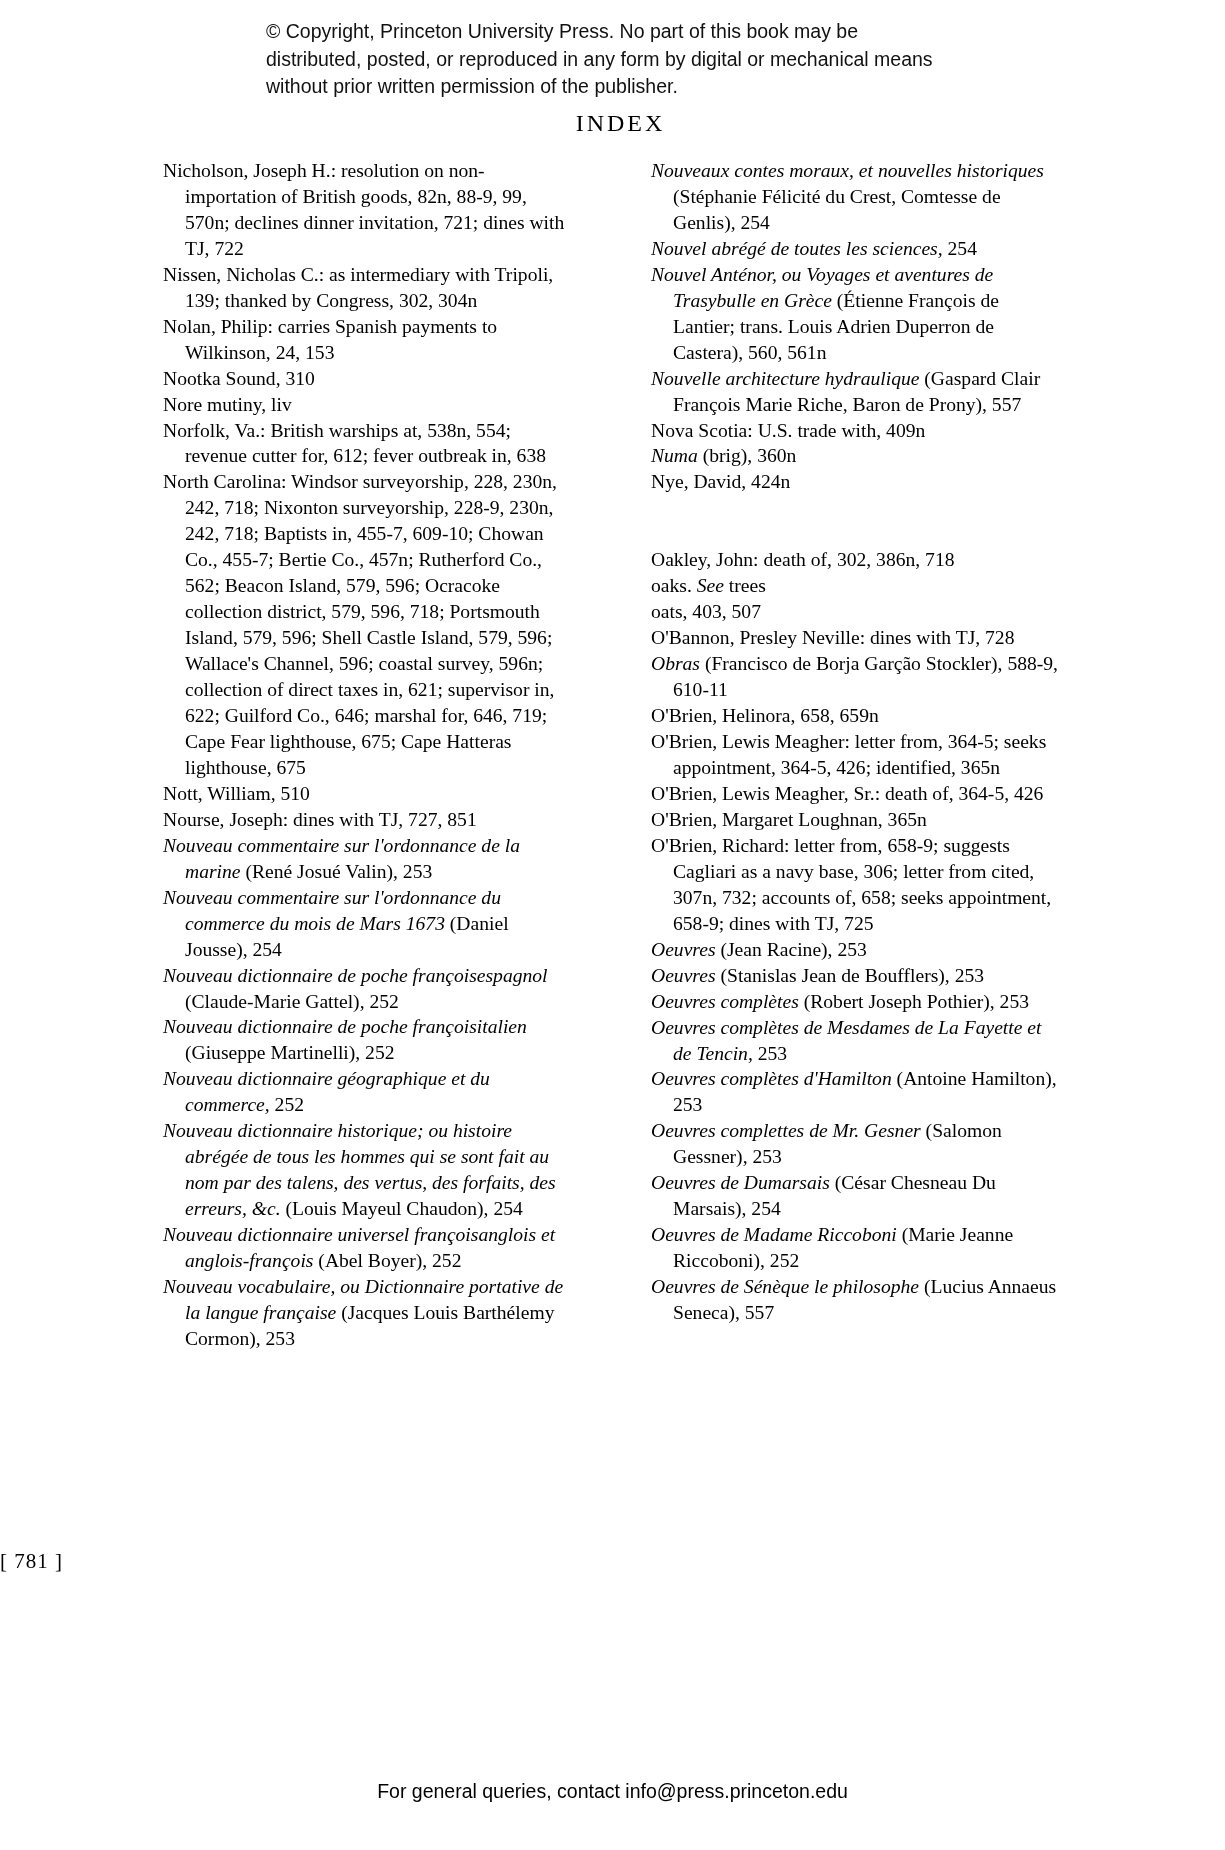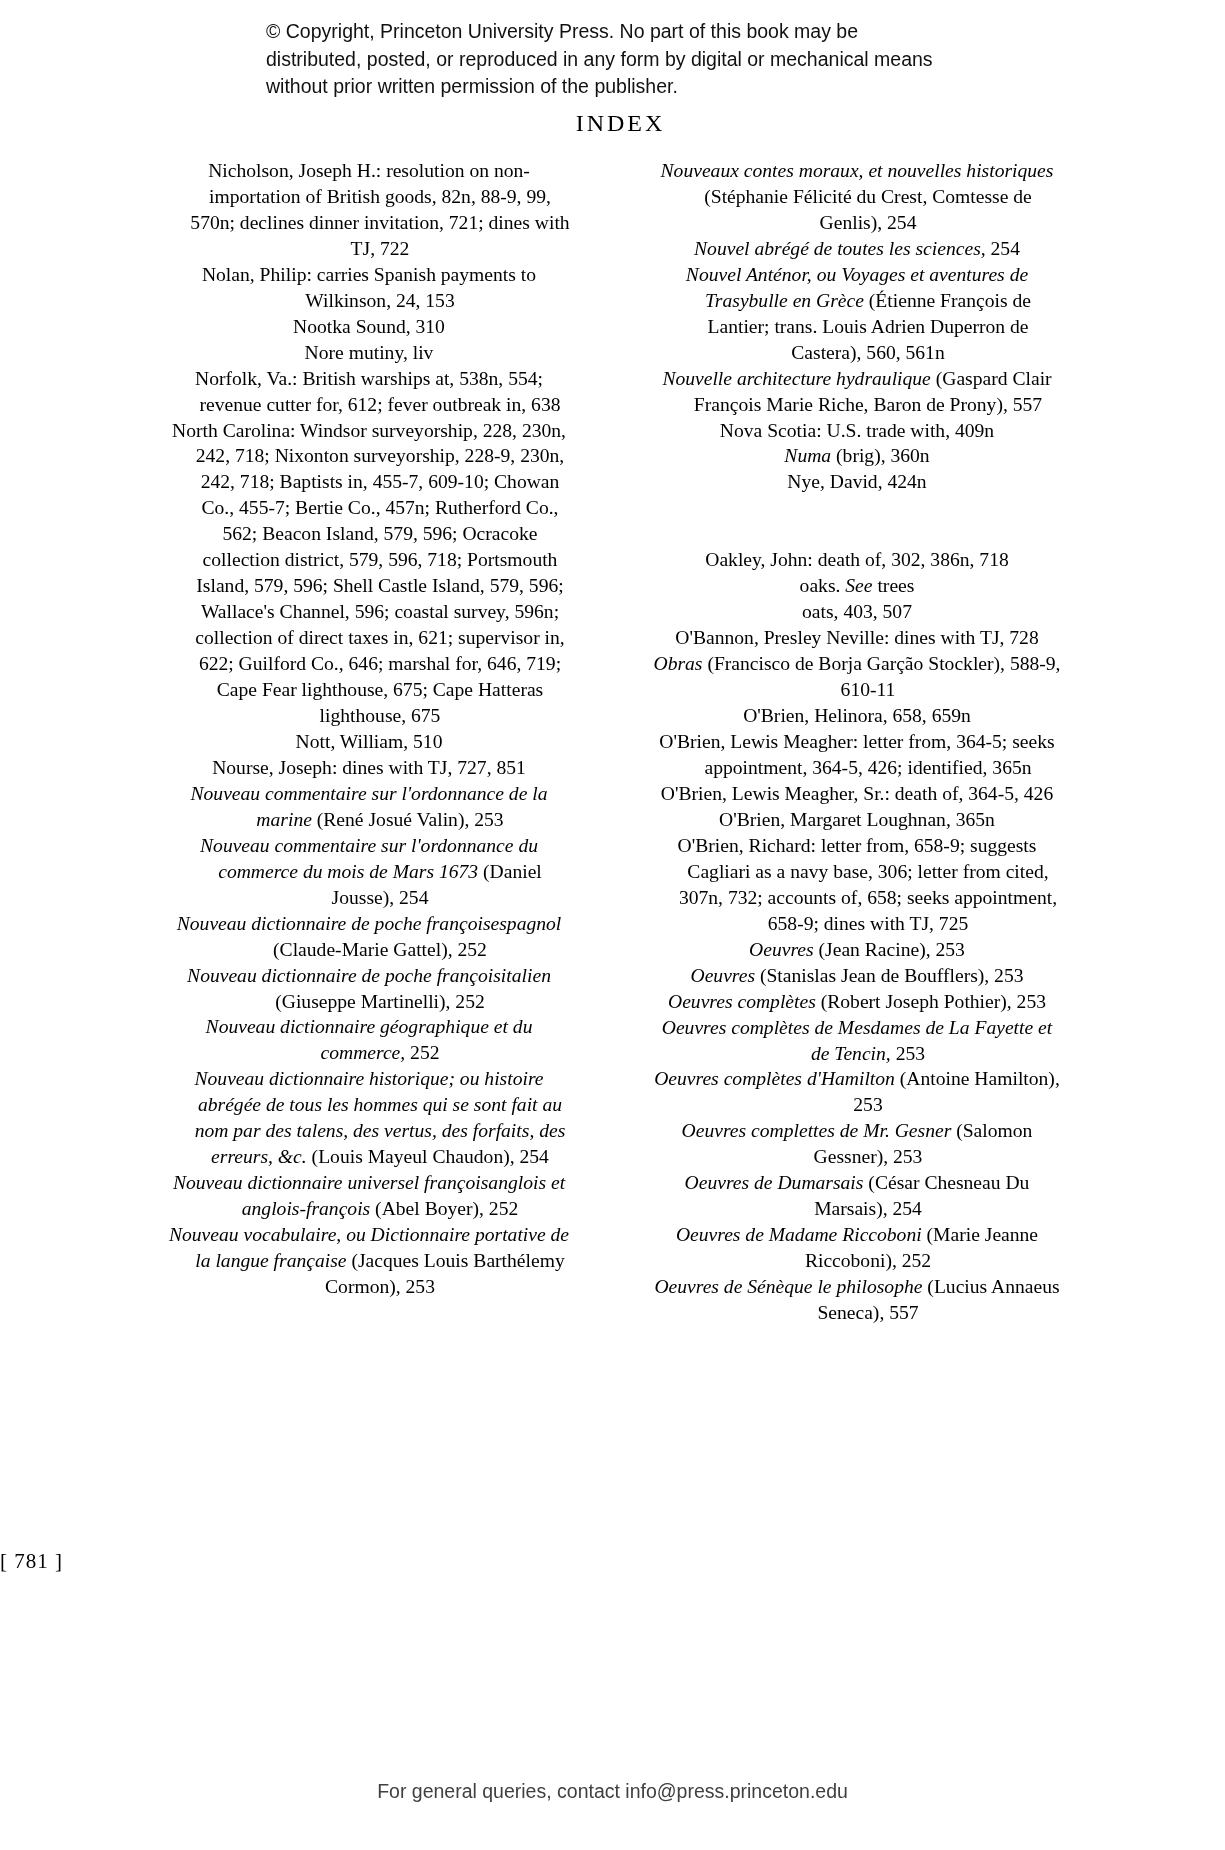--- a/index.html
+++ b/index.html
@@ -46,21 +46,20 @@
   }
   .col {
     width: 412px;
     font-size: 19.6px;
     line-height: 1.325;
   }
   .entry {
     padding-left: 22px;
     text-indent: -22px;
     margin: 0;
-    text-align: center;
   }
   .gap {
     height: 52px;
   }
   i {
     font-style: italic;
   }
   .folio {
     position: absolute;
     top: 1549px;
@@ -71,33 +70,34 @@
     letter-spacing: 1px;
   }
   .footer {
     position: absolute;
     top: 1780px;
     left: 0;
     width: 1225px;
     text-align: center;
     font-family: "Liberation Sans", sans-serif;
     font-size: 19.5px;
-    color: #404040;
+    color: #000000;
   }
 </style>
 </head>
 <body>
 
 <div class="copyright">© Copyright, Princeton University Press. No part of this book may be distributed, posted, or reproduced in any form by digital or mechanical means without prior written permission of the publisher.</div>
 
 <div class="page-title">INDEX</div>
 
 <div class="columns">
   <div class="col" id="col-left">
       <div class="entry">Nicholson, Joseph H.: resolution on non-importation of British goods, 82n, 88-9, 99, 570n; declines dinner invitation, 721; dines with TJ, 722</div>
+      <div class="entry">Nissen, Nicholas C.: as intermediary with Tripoli, 139; thanked by Congress, 302, 304n</div>
       <div class="entry">Nolan, Philip: carries Spanish payments to Wilkinson, 24, 153</div>
       <div class="entry">Nootka Sound, 310</div>
       <div class="entry">Nore mutiny, liv</div>
       <div class="entry">Norfolk, Va.: British warships at, 538n, 554; revenue cutter for, 612; fever outbreak in, 638</div>
       <div class="entry">North Carolina: Windsor surveyorship, 228, 230n, 242, 718; Nixonton surveyorship, 228-9, 230n, 242, 718; Baptists in, 455-7, 609-10; Chowan Co., 455-7; Bertie Co., 457n; Rutherford Co., 562; Beacon Island, 579, 596; Ocracoke collection district, 579, 596, 718; Portsmouth Island, 579, 596; Shell Castle Island, 579, 596; Wallace's Channel, 596; coastal survey, 596n; collection of direct taxes in, 621; supervisor in, 622; Guilford Co., 646; marshal for, 646, 719; Cape Fear lighthouse, 675; Cape Hatteras lighthouse, 675</div>
       <div class="entry">Nott, William, 510</div>
       <div class="entry">Nourse, Joseph: dines with TJ, 727, 851</div>
       <div class="entry"><i>Nouveau commentaire sur l'ordonnance de la marine</i> (René Josué Valin), 253</div>
       <div class="entry"><i>Nouveau commentaire sur l'ordonnance du commerce du mois de Mars 1673</i> (Daniel Jousse), 254</div>
       <div class="entry"><i>Nouveau dictionnaire de poche françoisespagnol</i> (Claude-Marie Gattel), 252</div>

